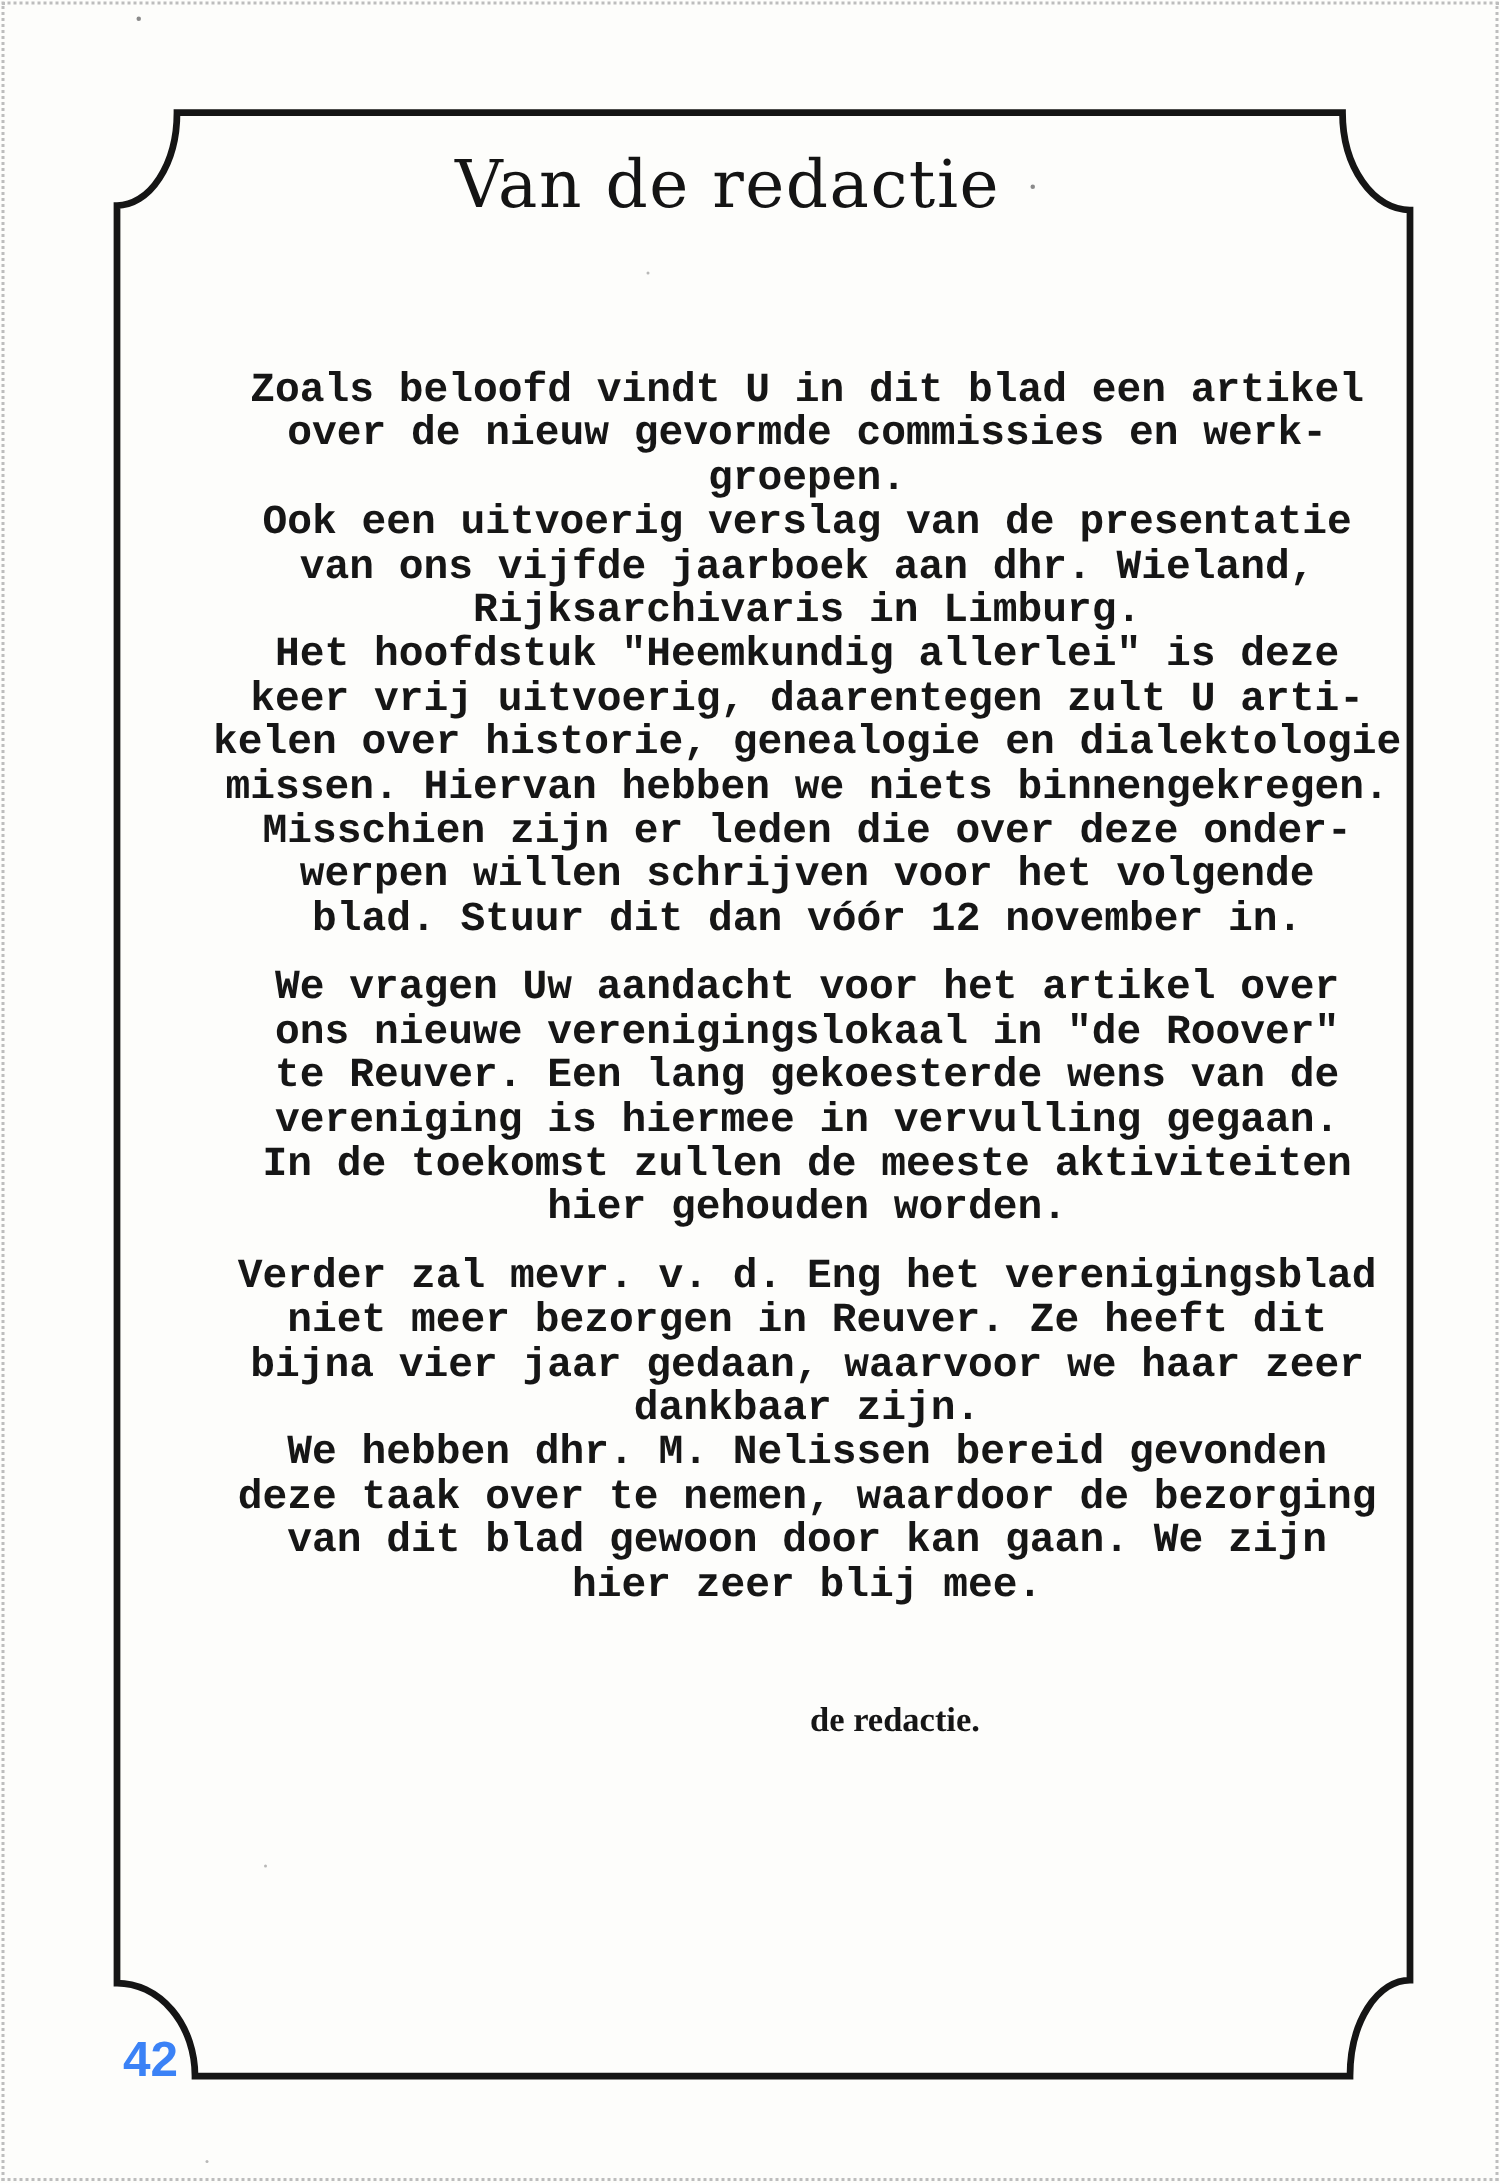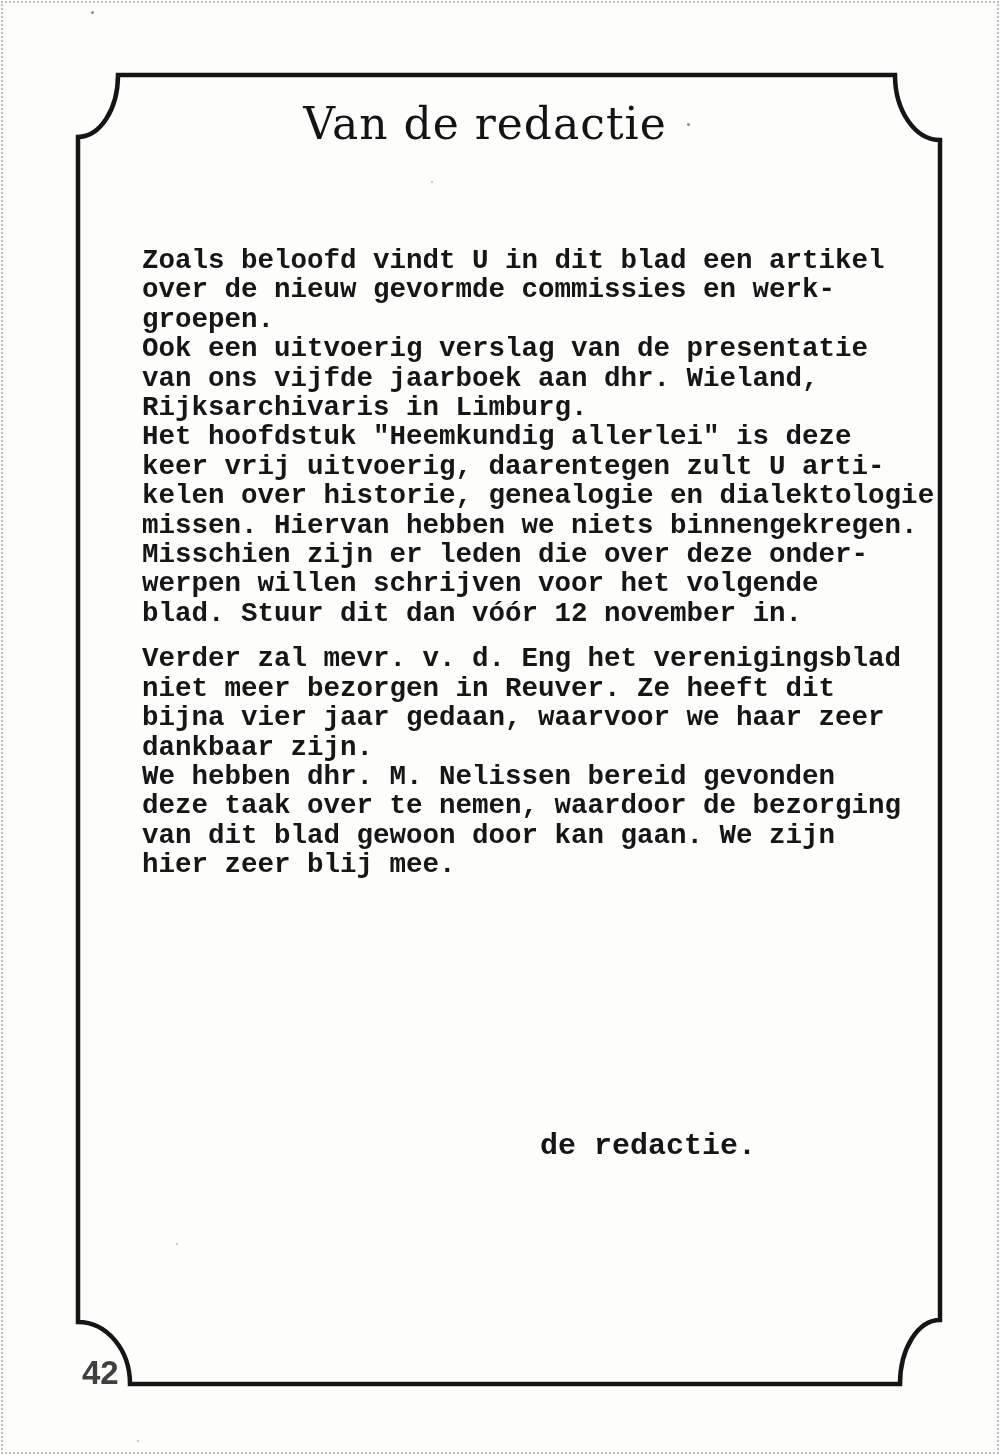--- a/index.html
+++ b/index.html
@@ -43,41 +43,42 @@
     top: 246px;
   }
   .para {
     margin: 0 0 16px 0;
     font-family: "Liberation Mono", monospace;
     font-weight: bold;
     font-size: 27.5px;
     line-height: 29.4px;
     white-space: pre;
     color: #161616;
+    text-align: center;
   }
   .signature {
     position: absolute;
     left: 540px;
     top: 1132px;
-    font-family: Liberation Mono, monospace;
+    font-family: Liberation Serif, serif;
     font-weight: bold;
-    font-size: 30px;
+    font-size: 23px;
     line-height: 29.4px;
     white-space: pre;
     color: #161616;
   }
   .page-number {
     position: absolute;
     left: 82px;
     top: 1356px;
     font-family: "Liberation Sans", sans-serif;
     font-weight: bold;
     font-size: 33px;
     line-height: 33px;
-    color: #404040;
+    color: #3b82f6;
   }
   .speck {
     position: absolute;
     background: #8a8a8a;
     border-radius: 50%;
     pointer-events: none;
   }
 </style>
 </head>
 <body>
@@ -97,20 +98,26 @@
 Ook een uitvoerig verslag van de presentatie
 van ons vijfde jaarboek aan dhr. Wieland,
 Rijksarchivaris in Limburg.
 Het hoofdstuk "Heemkundig allerlei" is deze
 keer vrij uitvoerig, daarentegen zult U arti-
 kelen over historie, genealogie en dialektologie
 missen. Hiervan hebben we niets binnengekregen.
 Misschien zijn er leden die over deze onder-
 werpen willen schrijven voor het volgende
 blad. Stuur dit dan vóór 12 november in.</p>
+  <p class="para">We vragen Uw aandacht voor het artikel over
+ons nieuwe verenigingslokaal in "de Roover"
+te Reuver. Een lang gekoesterde wens van de
+vereniging is hiermee in vervulling gegaan.
+In de toekomst zullen de meeste aktiviteiten
+hier gehouden worden.</p>
   <p class="para">Verder zal mevr. v. d. Eng het verenigingsblad
 niet meer bezorgen in Reuver. Ze heeft dit
 bijna vier jaar gedaan, waarvoor we haar zeer
 dankbaar zijn.
 We hebben dhr. M. Nelissen bereid gevonden
 deze taak over te nemen, waardoor de bezorging
 van dit blad gewoon door kan gaan. We zijn
 hier zeer blij mee.</p>
 </div>
 

